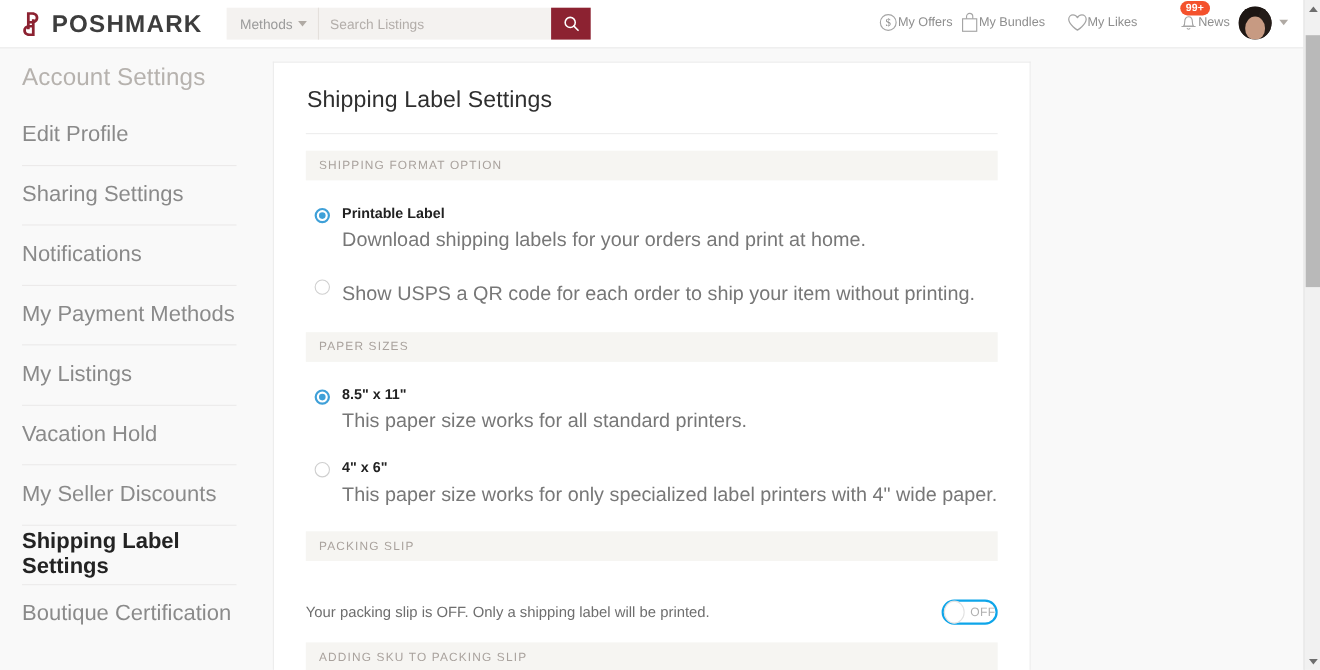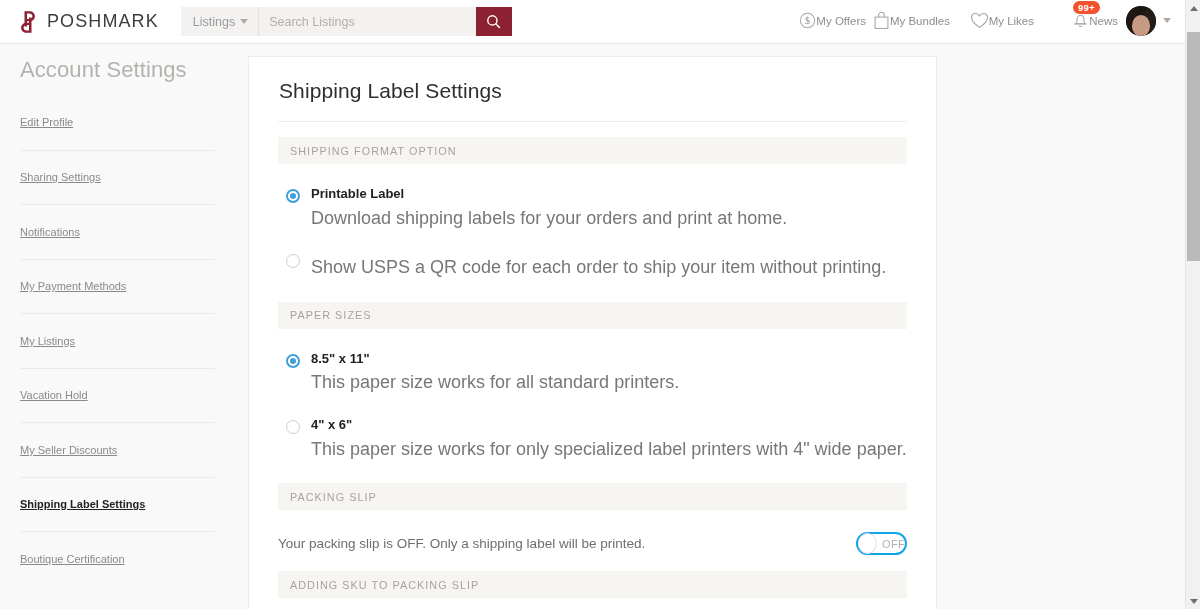--- a/index.html
+++ b/index.html
@@ -20,21 +20,21 @@
     position: absolute; top: 0; left: 0;
     width: 1185px; height: 44px;
     background: #ffffff;
     border-bottom: 1px solid #e8e8e8;
     display: flex; align-items: center;
   }
 
   .brand { display: flex; align-items: center; margin-left: 18px; gap: 9px; cursor: pointer; }
   .brand-mark { width: 20px; height: 24px; flex: 0 0 auto; }
   .brand-text {
-    font-size: 18px; letter-spacing: 1.1px; color: #3d3d3d; font-weight: 400;
+    font-size: 22px; letter-spacing: 1.1px; color: #3d3d3d; font-weight: 700;
   }
 
   
   .searchgroup {
     display: flex; align-items: stretch; height: 29px;
     margin-left: 22px; width: 331px;
   }
   .listings-select {
     background: #f4f2f0; border: none;
     display: flex; align-items: center; gap: 5px;
@@ -110,21 +110,21 @@
     padding: 12px 0 0 20px; letter-spacing: 0.1px;
   }
   .side-list { margin-top: 12px; }
   .side-item {
     height: 54.5px; display: flex; align-items: center;
     padding-left: 20px; cursor: pointer;
     border-top: 1px solid #eceaea;
     margin: 0 21px 0 20px; padding-left: 0;
   }
   .side-item:first-child { border-top: none; }
-  .side-item span { font-size: 11px; color: #8a8a8a; text-decoration: underline; }
+  .side-item span { font-size: 20px; color: #8a8a8a; }
   .side-item.active span { color: #232323; font-weight: bold; }
 
   
   .card {
     position: absolute; top: 56px; left: 248px;
     width: 689px; height: 553px; background: #ffffff;
     border: 1px solid #ececec; border-bottom: none;
   }
   .card-title {
     font-size: 21px; color: #2f2f2f; font-weight: 400;
@@ -156,21 +156,21 @@
   }
   .opt-text .opt-title {
     font-size: 13px; color: #222; font-weight: bold; line-height: 1.2;
   }
   .opt-text .opt-desc {
     font-size: 18px; color: #777; margin-top: 6px; line-height: 1.2;
   }
 
   .packing-row {
     display: flex; align-items: center; justify-content: space-between;
-    padding: 0 29px; margin-top: 22px;
+    padding: 0 29px; margin-top: 35px;
   }
   .packing-row .ptext { font-size: 13.5px; color: #6e6e6e; }
   .toggle {
     width: 51px; height: 23px; border-radius: 12px;
     border: 2px solid #0ea5e9; background: #fff;
     display: flex; align-items: center; cursor: pointer; position: relative;
   }
   .toggle .knob {
     width: 21px; height: 21px; border-radius: 50%; background: #fff;
     border: 1px solid #e2e2e2; margin-left: 0px;
@@ -213,21 +213,21 @@
     <div class="brand">
       <svg class="brand-mark" viewBox="0 0 20 24">
         <path d="M11.5 1.2 C14.6 1.2 16.9 3.3 16.9 6.2 C16.9 9.2 14.6 11.3 11.4 11.3 L8.6 11.3 L8.6 9.0 L11.2 9.0 C13.1 9.0 14.4 7.9 14.4 6.2 C14.4 4.6 13.1 3.5 11.2 3.5 L9.0 3.5 L9.0 16.5 L6.5 16.5 L6.5 1.2 Z" fill="#8c2231"></path>
         <path d="M8.5 22.8 C5.4 22.8 3.1 20.7 3.1 17.8 C3.1 14.8 5.4 12.7 8.6 12.7 L11.4 12.7 L11.4 15.0 L8.8 15.0 C6.9 15.0 5.6 16.1 5.6 17.8 C5.6 19.4 6.9 20.5 8.8 20.5 L11.0 20.5 L11.0 7.5 L13.5 7.5 L13.5 22.8 Z" fill="#8c2231"></path>
       </svg>
       <div class="brand-text">POSHMARK</div>
     </div>
 
     <div class="searchgroup">
       <div class="listings-select">
-        <span>Listings</span>
+        <span>Methods</span>
         <i class="caret-dn"></i>
       </div>
       <input class="search-input" type="text" placeholder="Search Listings" style="">
       <button class="search-btn">
         <svg width="15" height="15" viewBox="0 0 16 16">
           <circle cx="6.8" cy="6.8" r="4.9" fill="none" stroke="#ffffff" stroke-width="1.5"></circle>
           <line x1="10.4" y1="10.4" x2="14.4" y2="14.4" stroke="#ffffff" stroke-width="1.6" stroke-linecap="round"></line>
         </svg>
       </button>
     </div>

